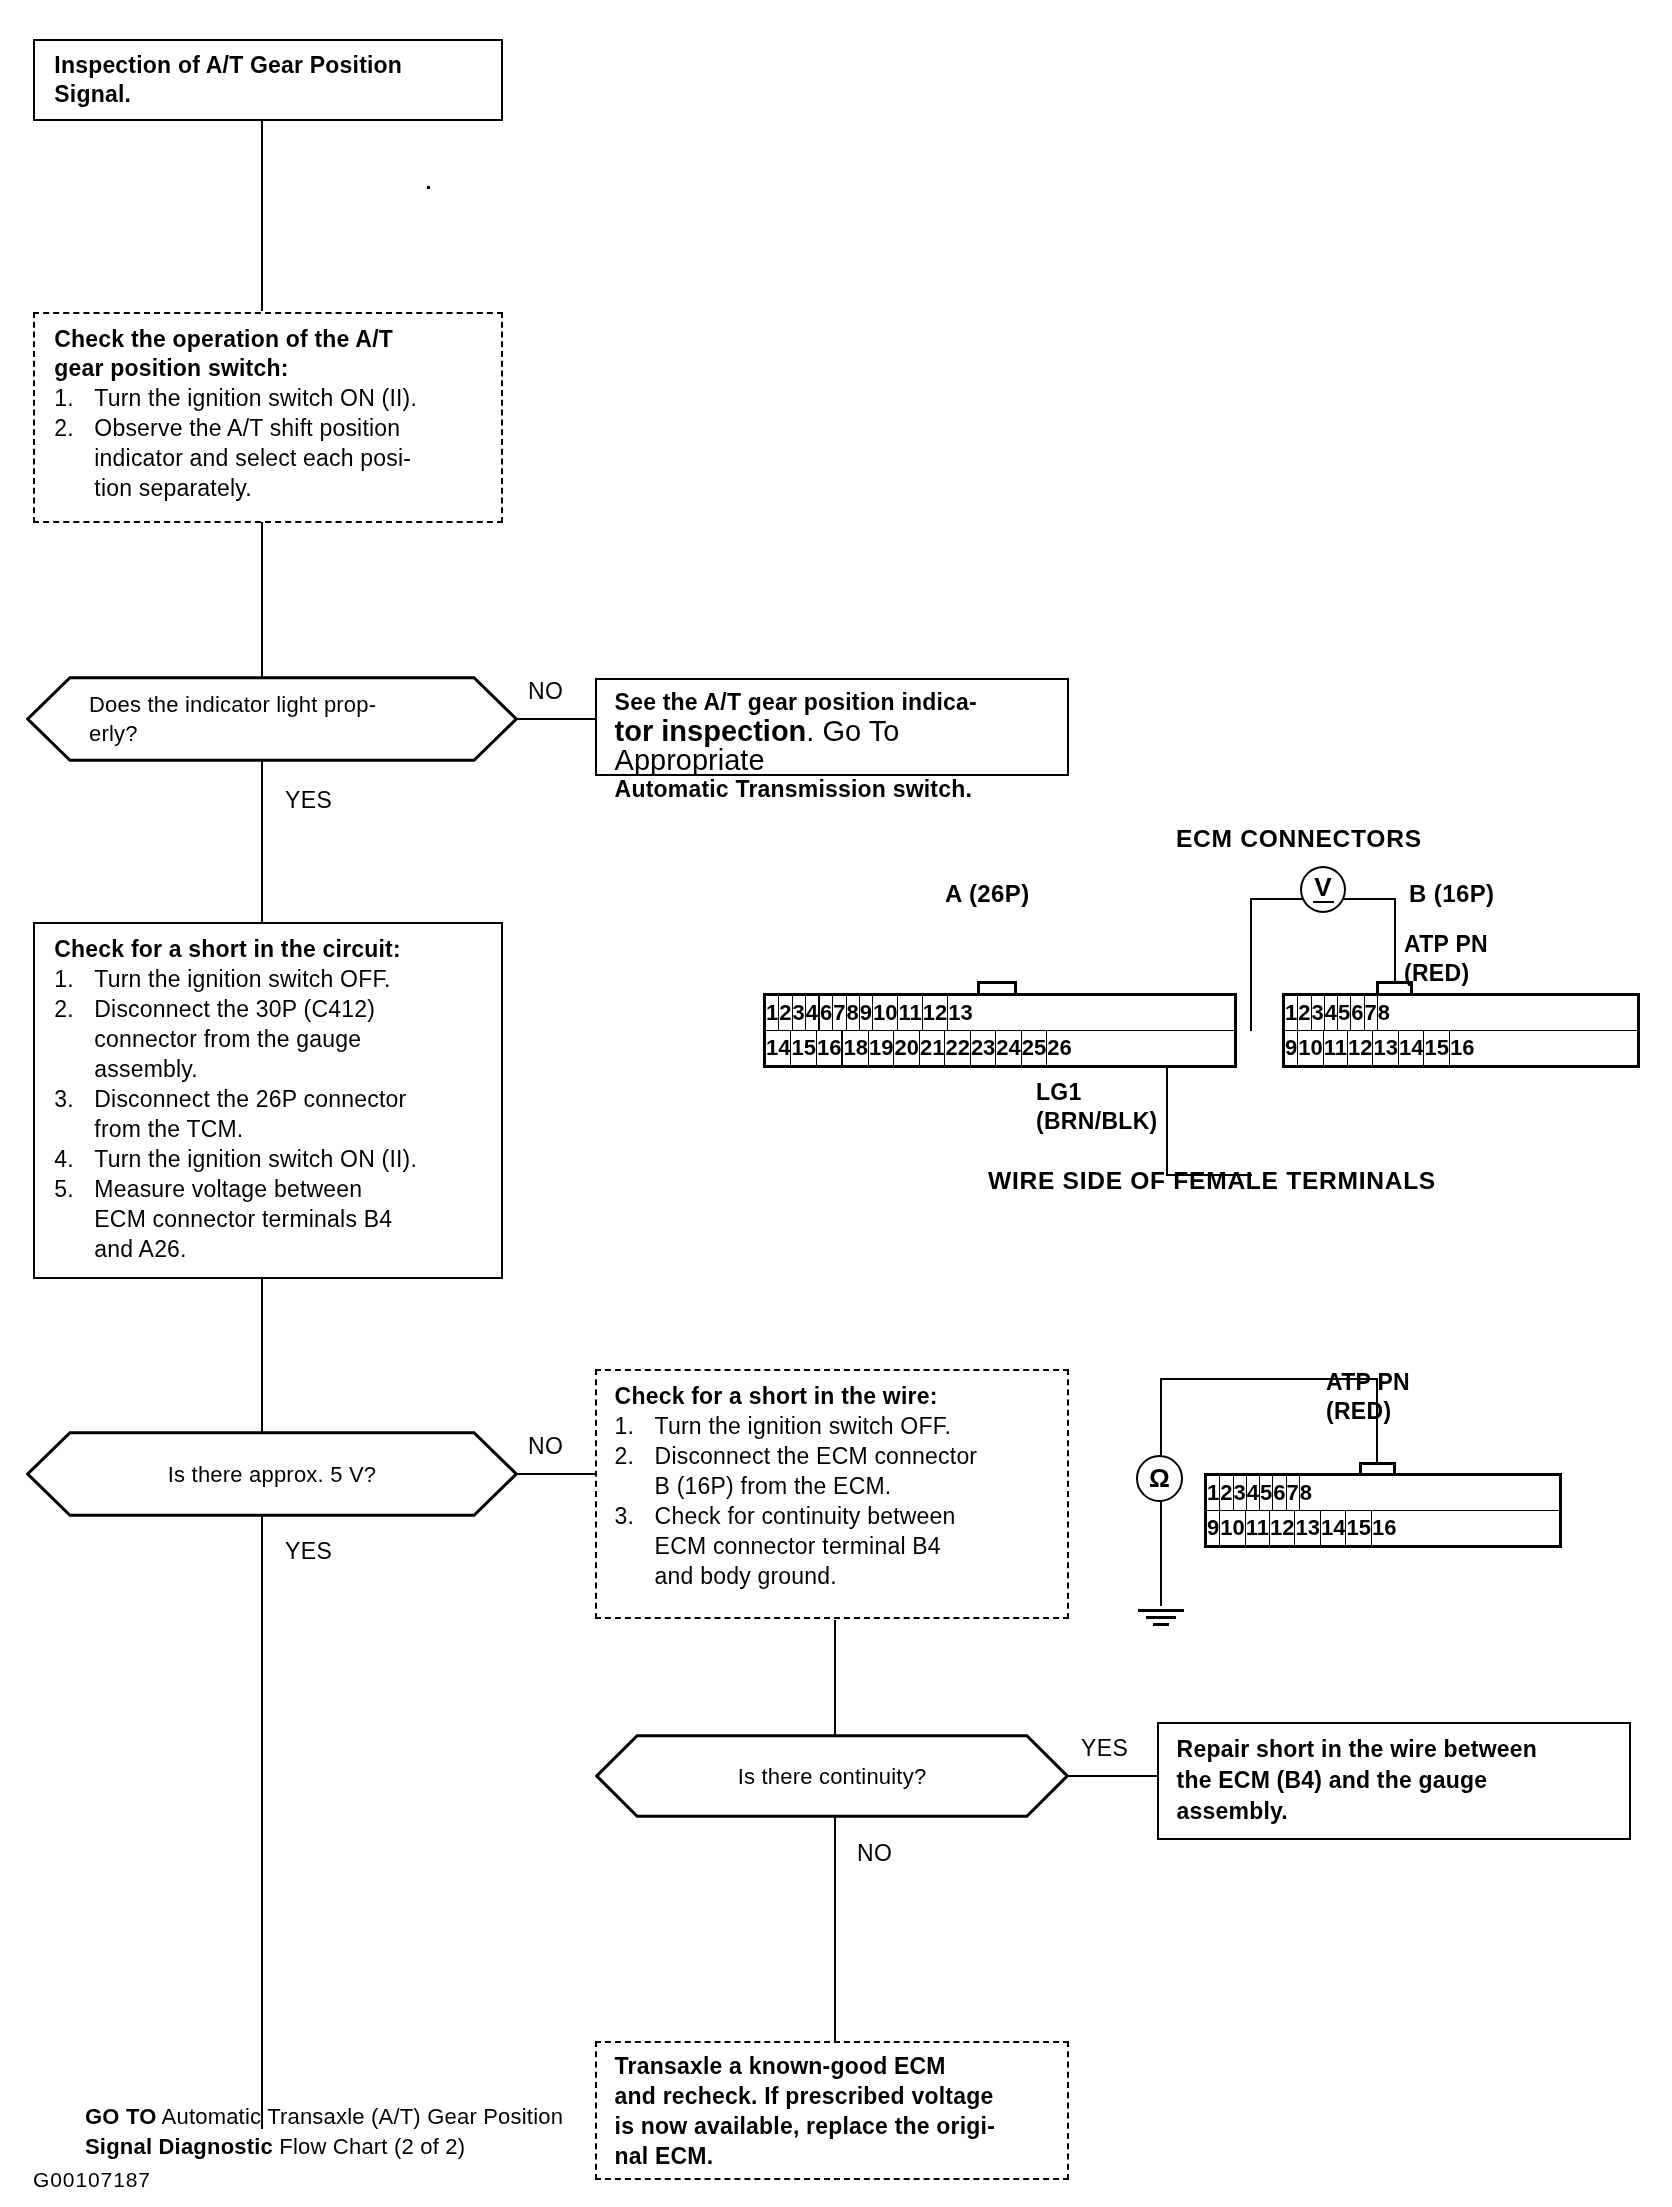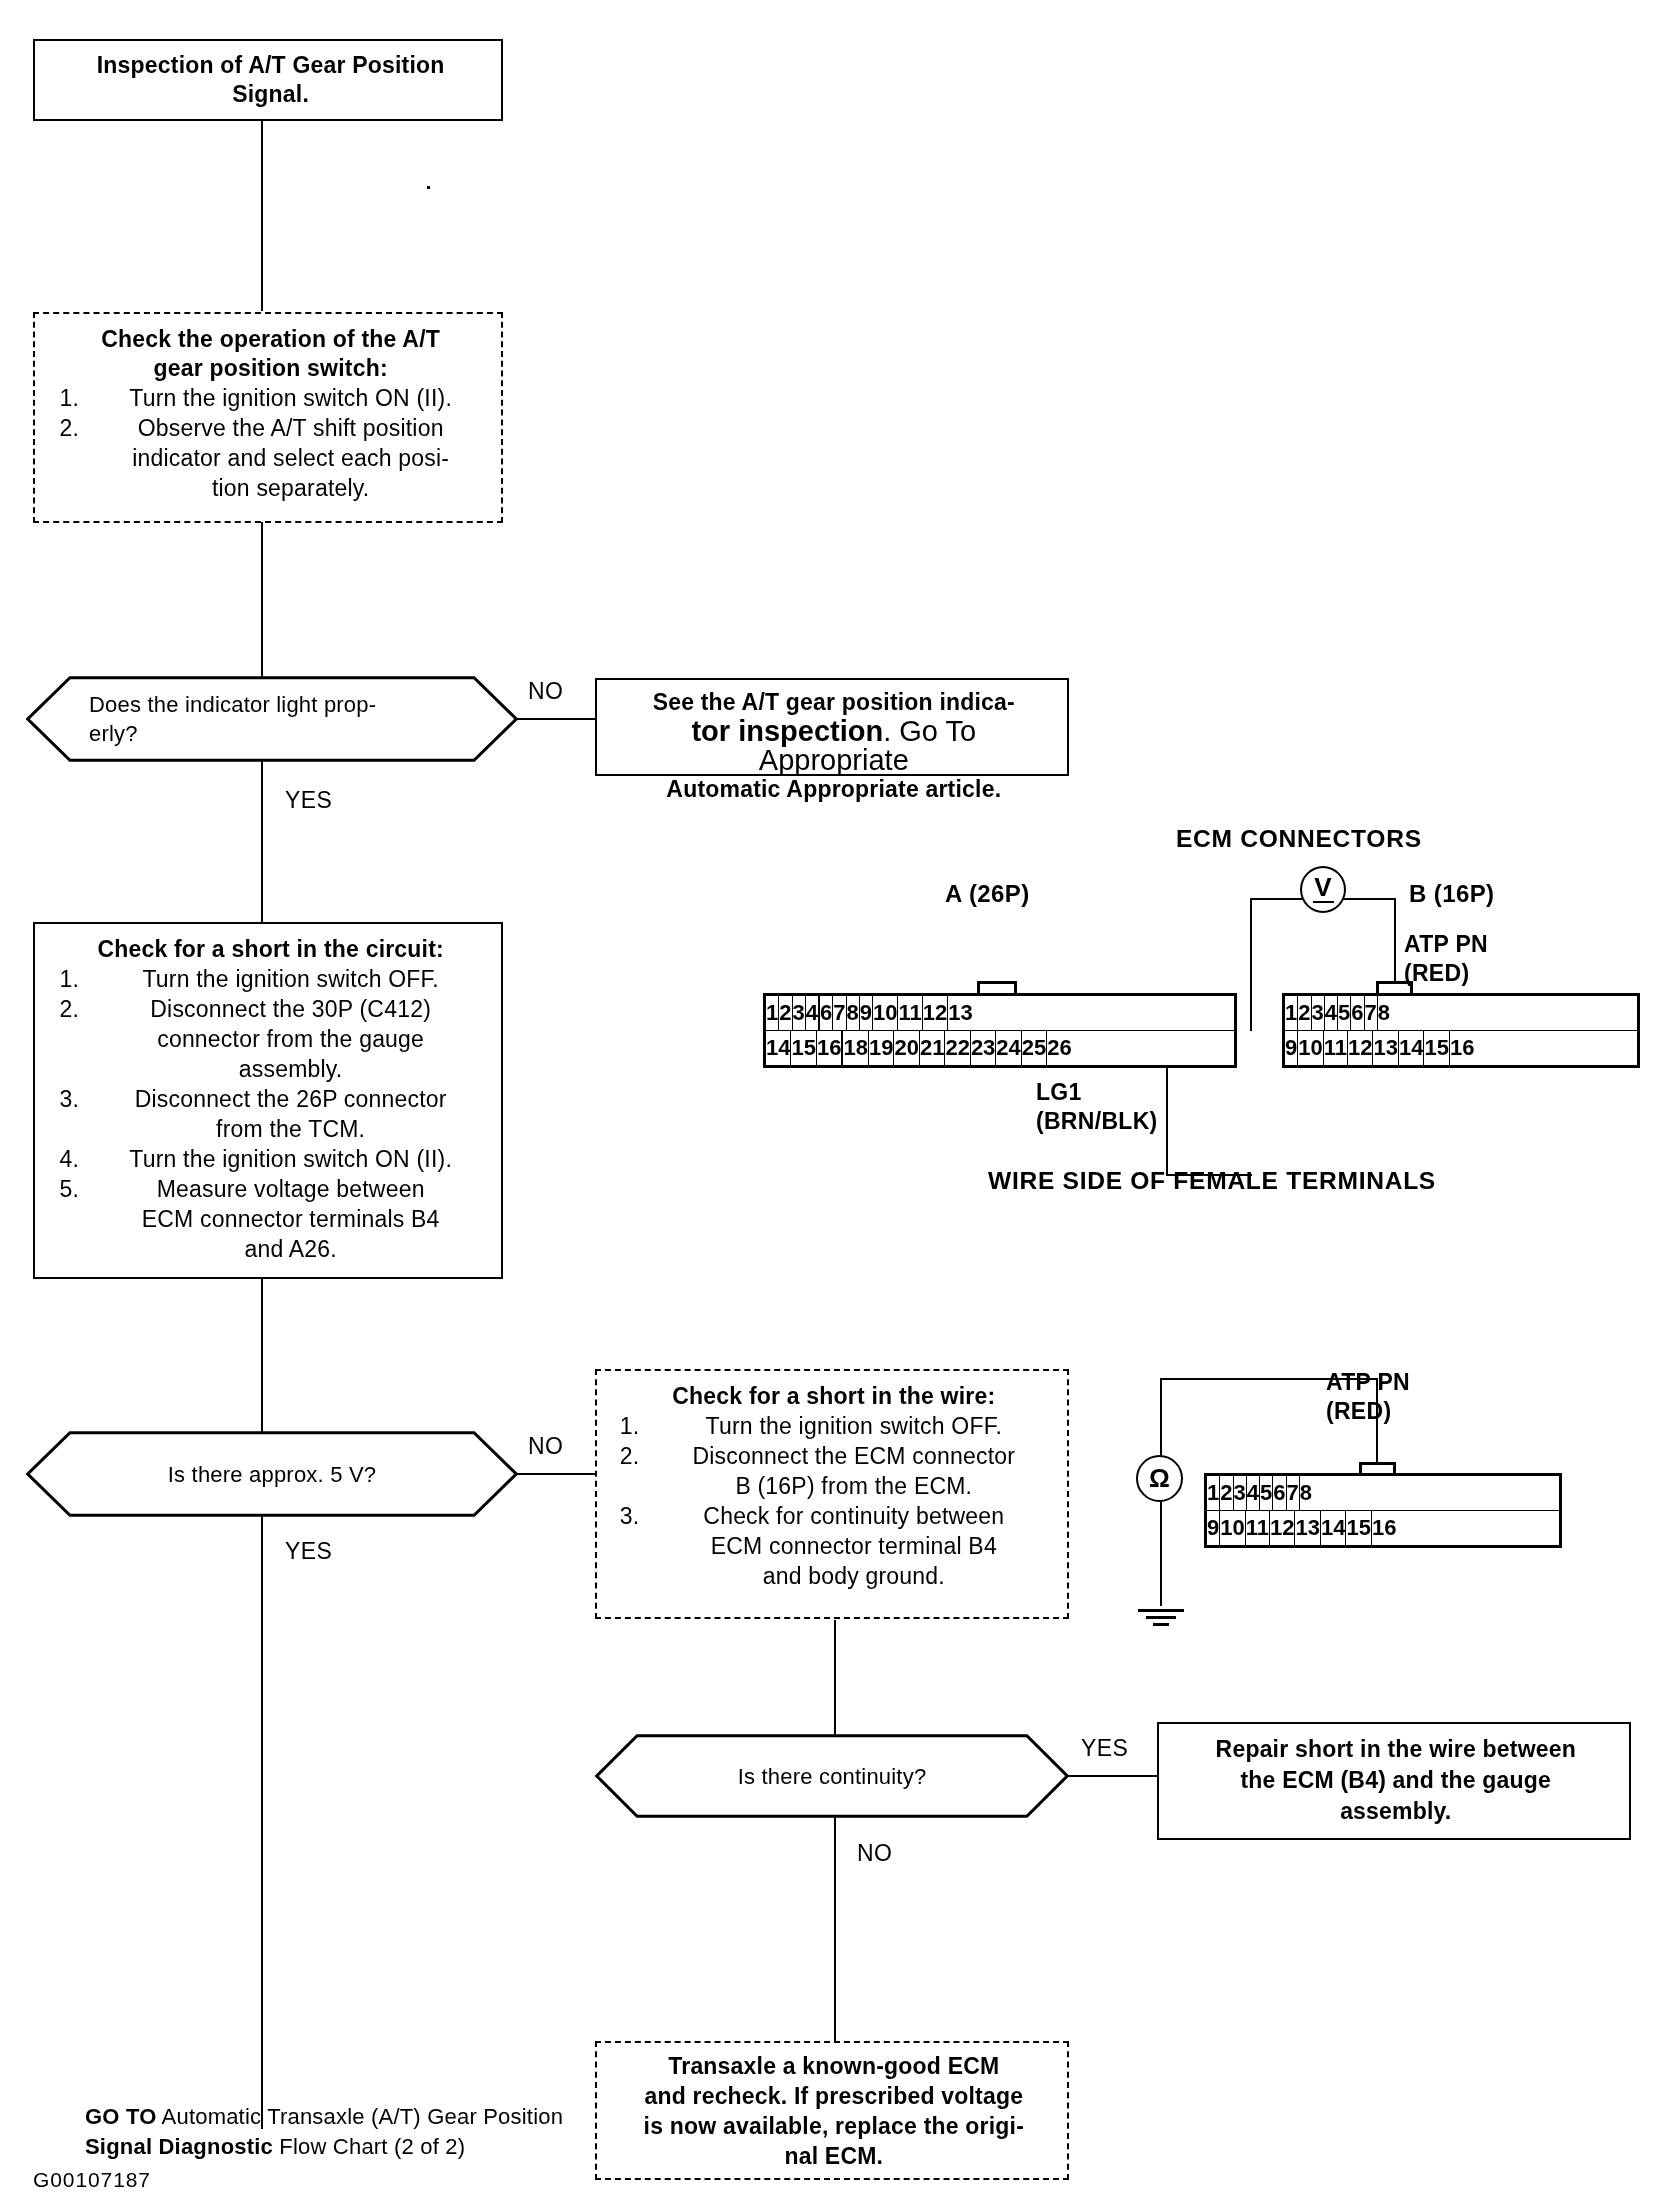--- a/index.html
+++ b/index.html
@@ -25,21 +25,20 @@
     border: 2.6px solid #000;
     background: #fff;
     box-sizing: border-box;
   }
   .box.dashed {
     border-style: dashed;
     border-width: 2.6px;
   }
   .box-inner {
     padding: 12.3px 14px 8.8px 19.3px;
-    text-align: center;
   }
   .bold-head {
     font-weight: bold;
     font-size: 23px;
     line-height: 29px;
     letter-spacing: 0.2px;
   }
   .allbold {
     font-weight: bold;
     font-size: 23px;
@@ -291,21 +290,21 @@
 
   <div class="thinh" style="left:516px; top:718px; width:81px;"></div>
   <div class="branch-label" style="left:528px; top:678px;">NO</div>
 
   <div class="box" style="left:595px; top:678px; width:474px; height:98px;">
     <div class="box-inner" style="padding-top:8px; padding-left:17.6px;">
       <div class="allbold" style="line-height:29px;">See the A/T gear position indica-</div>
       <div style="font-size:29px; line-height:29px;">
         <span class="inline-bold">tor inspection</span><span class="inline-norm">. Go To Appropriate</span>
       </div>
-      <div class="allbold" style="line-height:29px;">Automatic Appropriate article.</div>
+      <div class="allbold" style="line-height:29px;">Automatic Transmission switch.</div>
     </div>
   </div>
 
   <div class="thinv" style="left:261px; top:760px; height:162px;"></div>
   <div class="branch-label" style="left:285px; top:787px;">YES</div>
 
   <div class="box" style="left:33px; top:922px; width:470px; height:357px;">
     <div class="box-inner" style="padding-top:10.5px;">
       <div class="bold-head">Check for a short in the circuit:</div>
       <ol class="steps">

